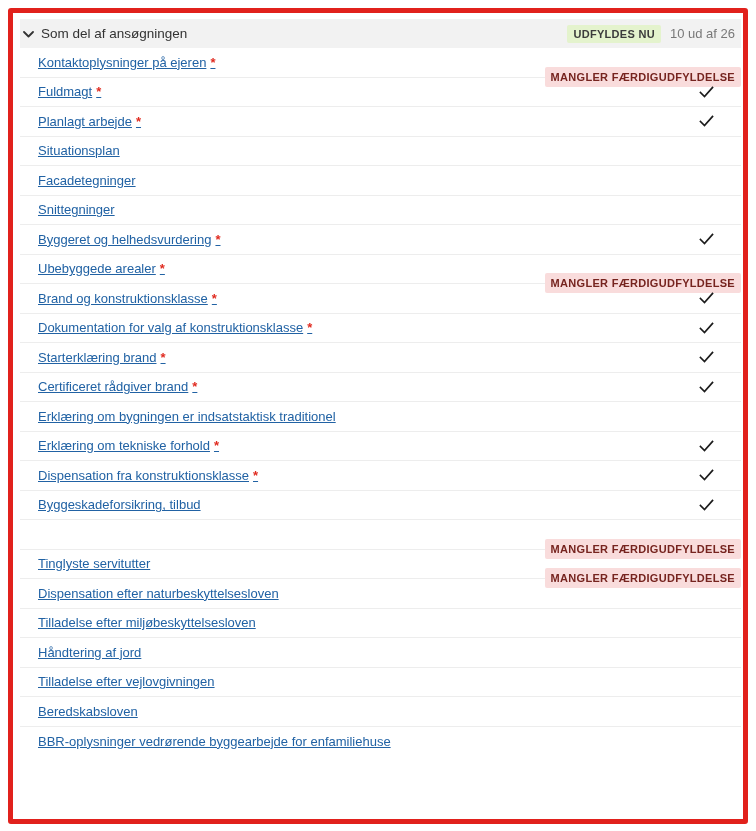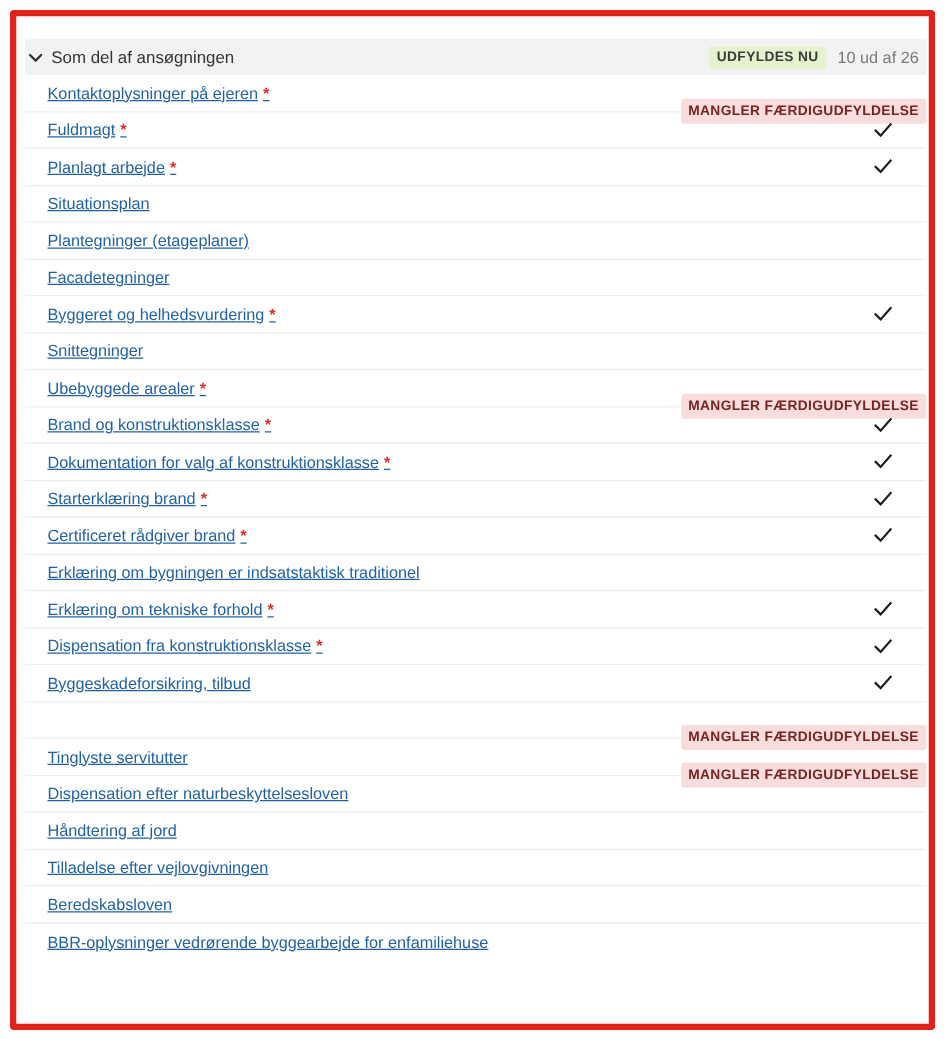--- a/index.html
+++ b/index.html
@@ -24,21 +24,20 @@
   }
   .panel{
     position:absolute;left:8px;top:8px;width:740px;height:816px;
     border:5px solid var(--red);border-radius:3px;background:#fff;
     padding:6px 2px 6px 7px;overflow:hidden;
   }
   .panel-header{
     height:29px;background:var(--header-bg);
     display:flex;align-items:center;padding:0 6px 0 3px;
     cursor:pointer;
-    margin-top:12px;
   }
   .chev{display:inline-flex;align-items:center;margin-top:1px;}
   .chev svg{display:block;}
   .title{font-size:13.5px;color:var(--title);margin-left:7px;}
   .spacer{flex:1;}
   .badge{
     font-size:11px;font-weight:bold;letter-spacing:.3px;
     border-radius:2px;white-space:nowrap;text-align:center;
   }
   .badge-green{background:var(--green-bg);color:var(--green-text);padding:3px 6px;}
@@ -109,57 +108,50 @@
   </li>
 
   <li class="row">
     <a href="#" class="link"><span class="lbl">Situationsplan</span></a>
     <span class="status">
       
       
     </span>
   </li>
 
-  <li class="row">
-    <a href="#" class="link"><span class="lbl">Plantegninger (etageplaner)</span></a>
-    <span class="status">
-      
-      
-    </span>
-  </li>
 
   <li class="row">
     <a href="#" class="link"><span class="lbl">Facadetegninger</span></a>
     <span class="status">
       
       
     </span>
   </li>
 
   <li class="row">
+    <a href="#" class="link"><span class="lbl">Snittegninger</span></a>
+    <span class="status">
+      
+      
+    </span>
+  </li>
+
+  <li class="row">
     <a href="#" class="link"><span class="lbl">Byggeret og helhedsvurdering</span><span class="req">*</span></a>
     <span class="status">
 
       <span class="check">
         <svg width="15" height="12" viewBox="0 0 15 12">
           <polyline points="1.5,6.5 5.5,10.5 13.5,1.5" fill="none" stroke="#1c1c1c" stroke-width="1.7" stroke-linecap="square" stroke-linejoin="miter"></polyline>
         </svg>
       </span>
     </span>
   </li>
 
   <li class="row">
-    <a href="#" class="link"><span class="lbl">Snittegninger</span></a>
-    <span class="status">
-      
-      
-    </span>
-  </li>
-
-  <li class="row">
     <a href="#" class="link"><span class="lbl">Ubebyggede arealer</span><span class="req">*</span></a>
     <span class="status">
       <span class="badge badge-pink">MANGLER FÆRDIGUDFYLDELSE</span>
 
     </span>
   </li>
 
   <li class="row">
     <a href="#" class="link"><span class="lbl">Brand og konstruktionsklasse</span><span class="req">*</span></a>
     <span class="status">
@@ -268,20 +260,27 @@
   </li>
 
   <li class="row">
     <a href="#" class="link"><span class="lbl">Dispensation efter naturbeskyttelsesloven</span></a>
     <span class="status">
       
       
     </span>
   </li>
 
+  <li class="row">
+    <a href="#" class="link"><span class="lbl">Tilladelse efter miljøbeskyttelsesloven</span></a>
+    <span class="status">
+      
+      
+    </span>
+  </li>
 
   <li class="row">
     <a href="#" class="link"><span class="lbl">Håndtering af jord</span></a>
     <span class="status">
       
       
     </span>
   </li>
 
   <li class="row">

